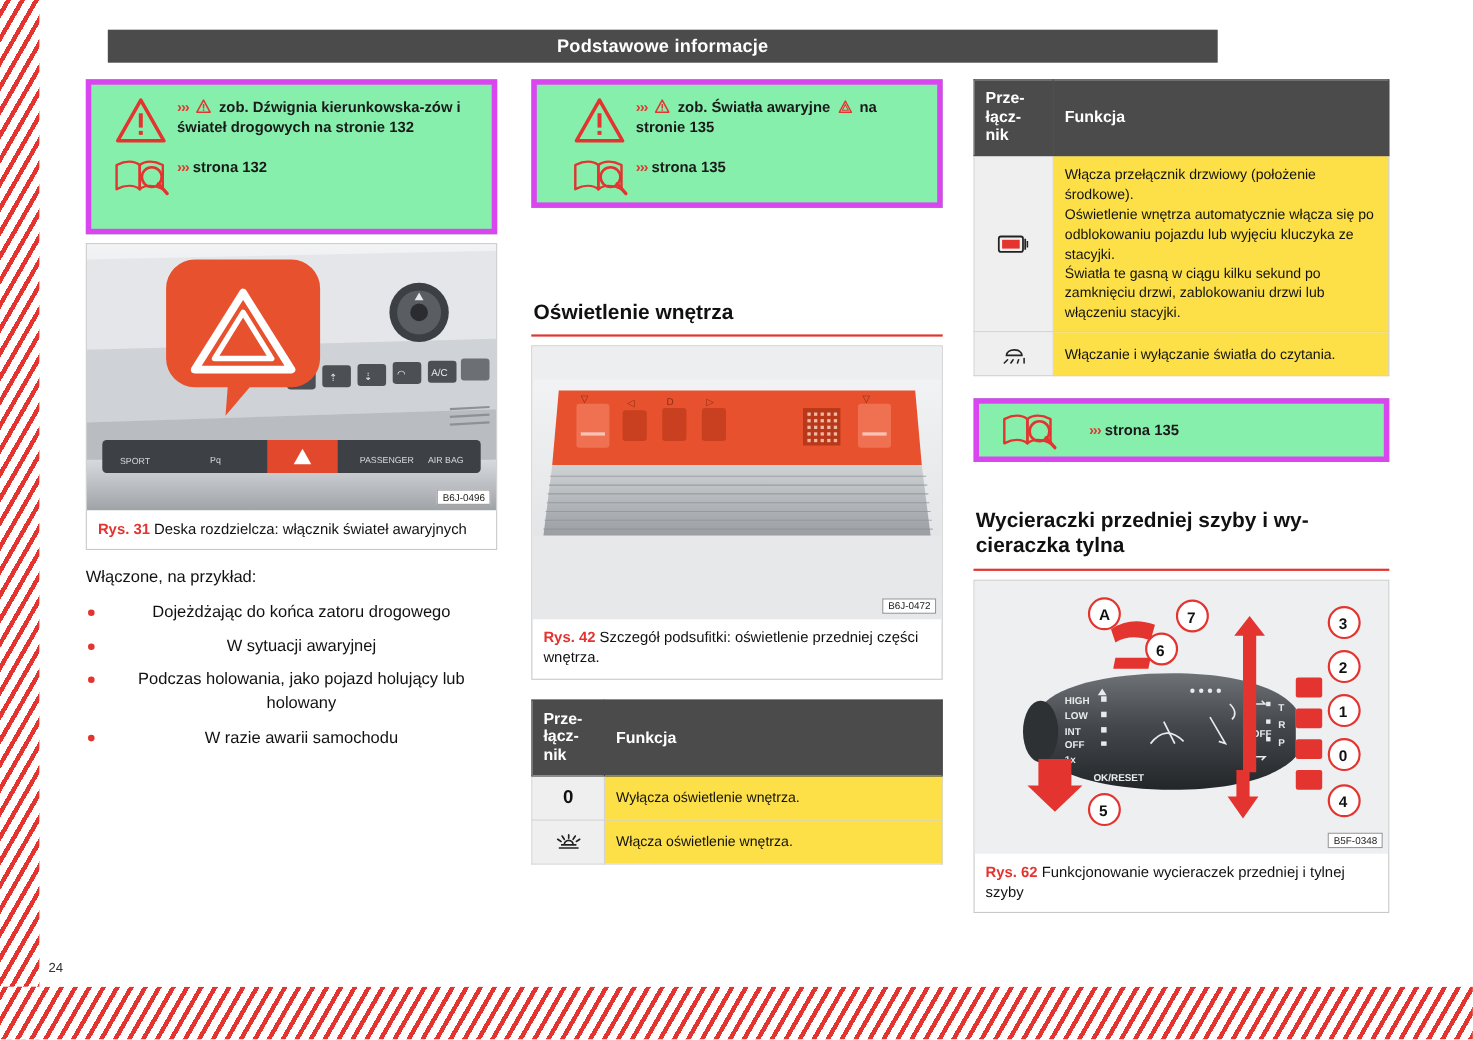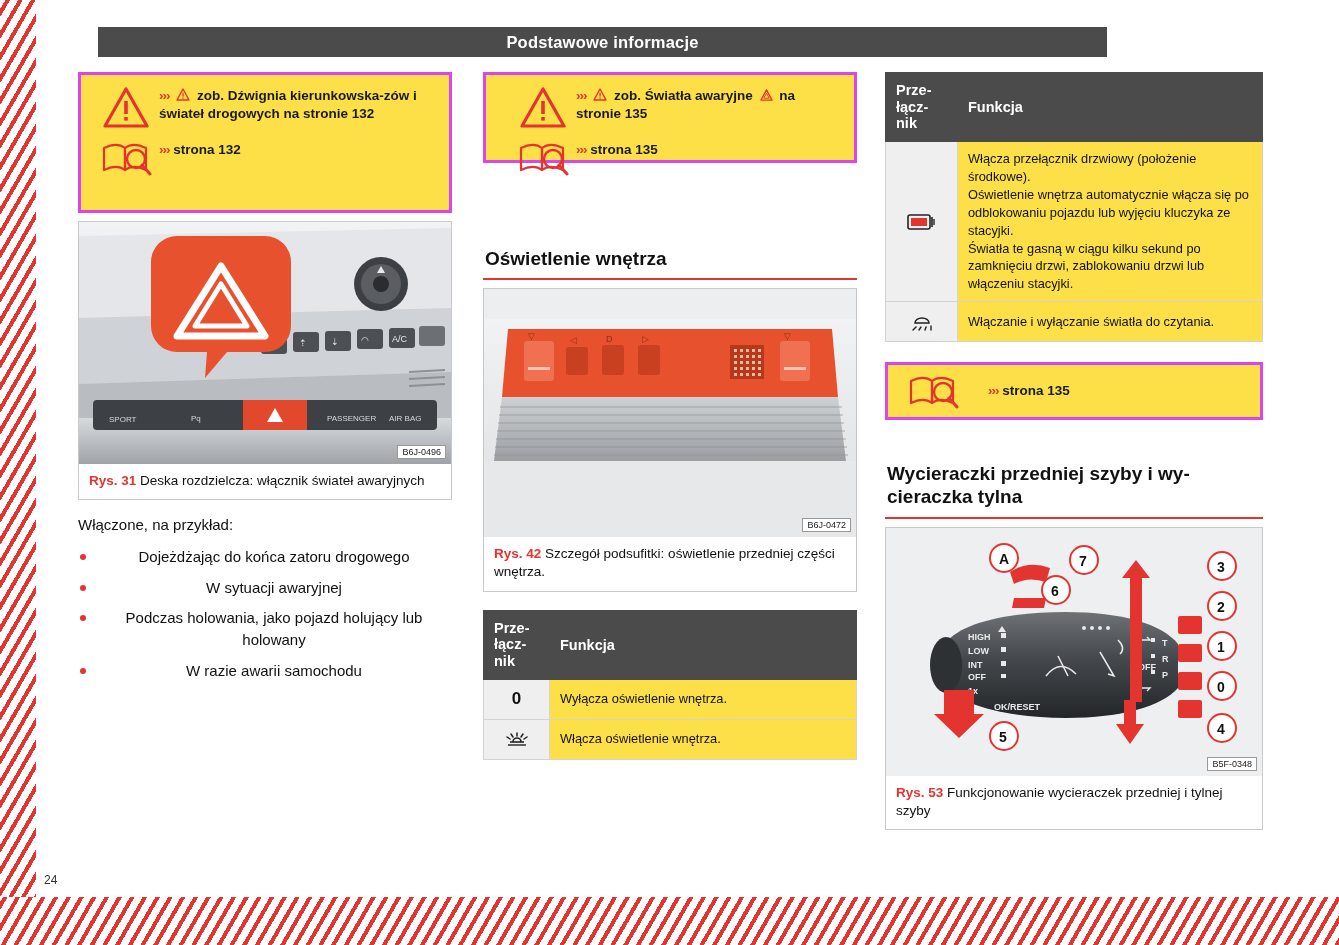--- a/index.html
+++ b/index.html
@@ -66,24 +66,24 @@
   .col {
     position: absolute;
     top: 72px;
   }
   .col-1 { left: 42px;  width: 374px; }
   .col-2 { left: 447px; width: 374px; }
   .col-3 { left: 849px; width: 378px; }
 
   
   .note-box {
-    border: 3px solid #d946ef;
+    border: 5px solid #d946ef;
     padding: 10px 12px 10px 12px;
     box-sizing: border-box;
-    background: #fde047;
+    background: #86efac;
   }
   .note-row {
     display: flex;
     align-items: flex-start;
     margin-bottom: 10px;
   }
   .note-row:last-child { margin-bottom: 0; }
   .note-icon {
     width: 66px;
     flex: 0 0 66px;
@@ -351,21 +351,21 @@
     <ul class="bullets">
       <li>Dojeżdżając do końca zatoru drogowego</li>
       <li>W sytuacji awaryjnej</li>
       <li>Podczas holowania, jako pojazd holujący lub holowany</li>
       <li>W razie awarii samochodu</li>
     </ul>
   </div>
 
   <div class="col col-2">
 
-    <div class="note-box" style="height:91px;padding-left:24px;">
+    <div class="note-box" style="height:117px;padding-left:24px;">
       <div class="note-row">
         <div class="note-icon">
           <div class="warn-tri">
             <svg width="46" height="42" viewBox="0 0 46 42">
               <path d="M23 2 L44 39 L2 39 Z" fill="none" stroke="#e3342f" stroke-width="3.2" stroke-linejoin="round"></path>
               <rect x="21.2" y="14" width="3.6" height="13" fill="#e3342f"></rect>
               <rect x="21.2" y="30" width="3.6" height="3.6" fill="#e3342f"></rect>
             </svg>
           </div>
         </div>
@@ -692,19 +692,19 @@
             <text x="331" y="164" fill="#111">0</text>
             <circle cx="336" cy="200" r="14" fill="#fff" stroke="#e3342f" stroke-width="2"></circle>
             <text x="331" y="206" fill="#111">4</text>
             <circle cx="118" cy="208" r="14" fill="#fff" stroke="#e3342f" stroke-width="2"></circle>
             <text x="113" y="214" fill="#111">5</text>
           </g>
         </svg>
         <div class="fig-code">B5F-0348</div>
       </div>
       <div class="fig-cap">
-        <span class="lbl">Rys. 53</span>
+        <span class="lbl">Rys. 62</span>
         <span>Funkcjonowanie wycieraczek przedniej i tylnej szyby</span>
       </div>
     </div>
   </div>
 
 </div>
 
 </body></html>

